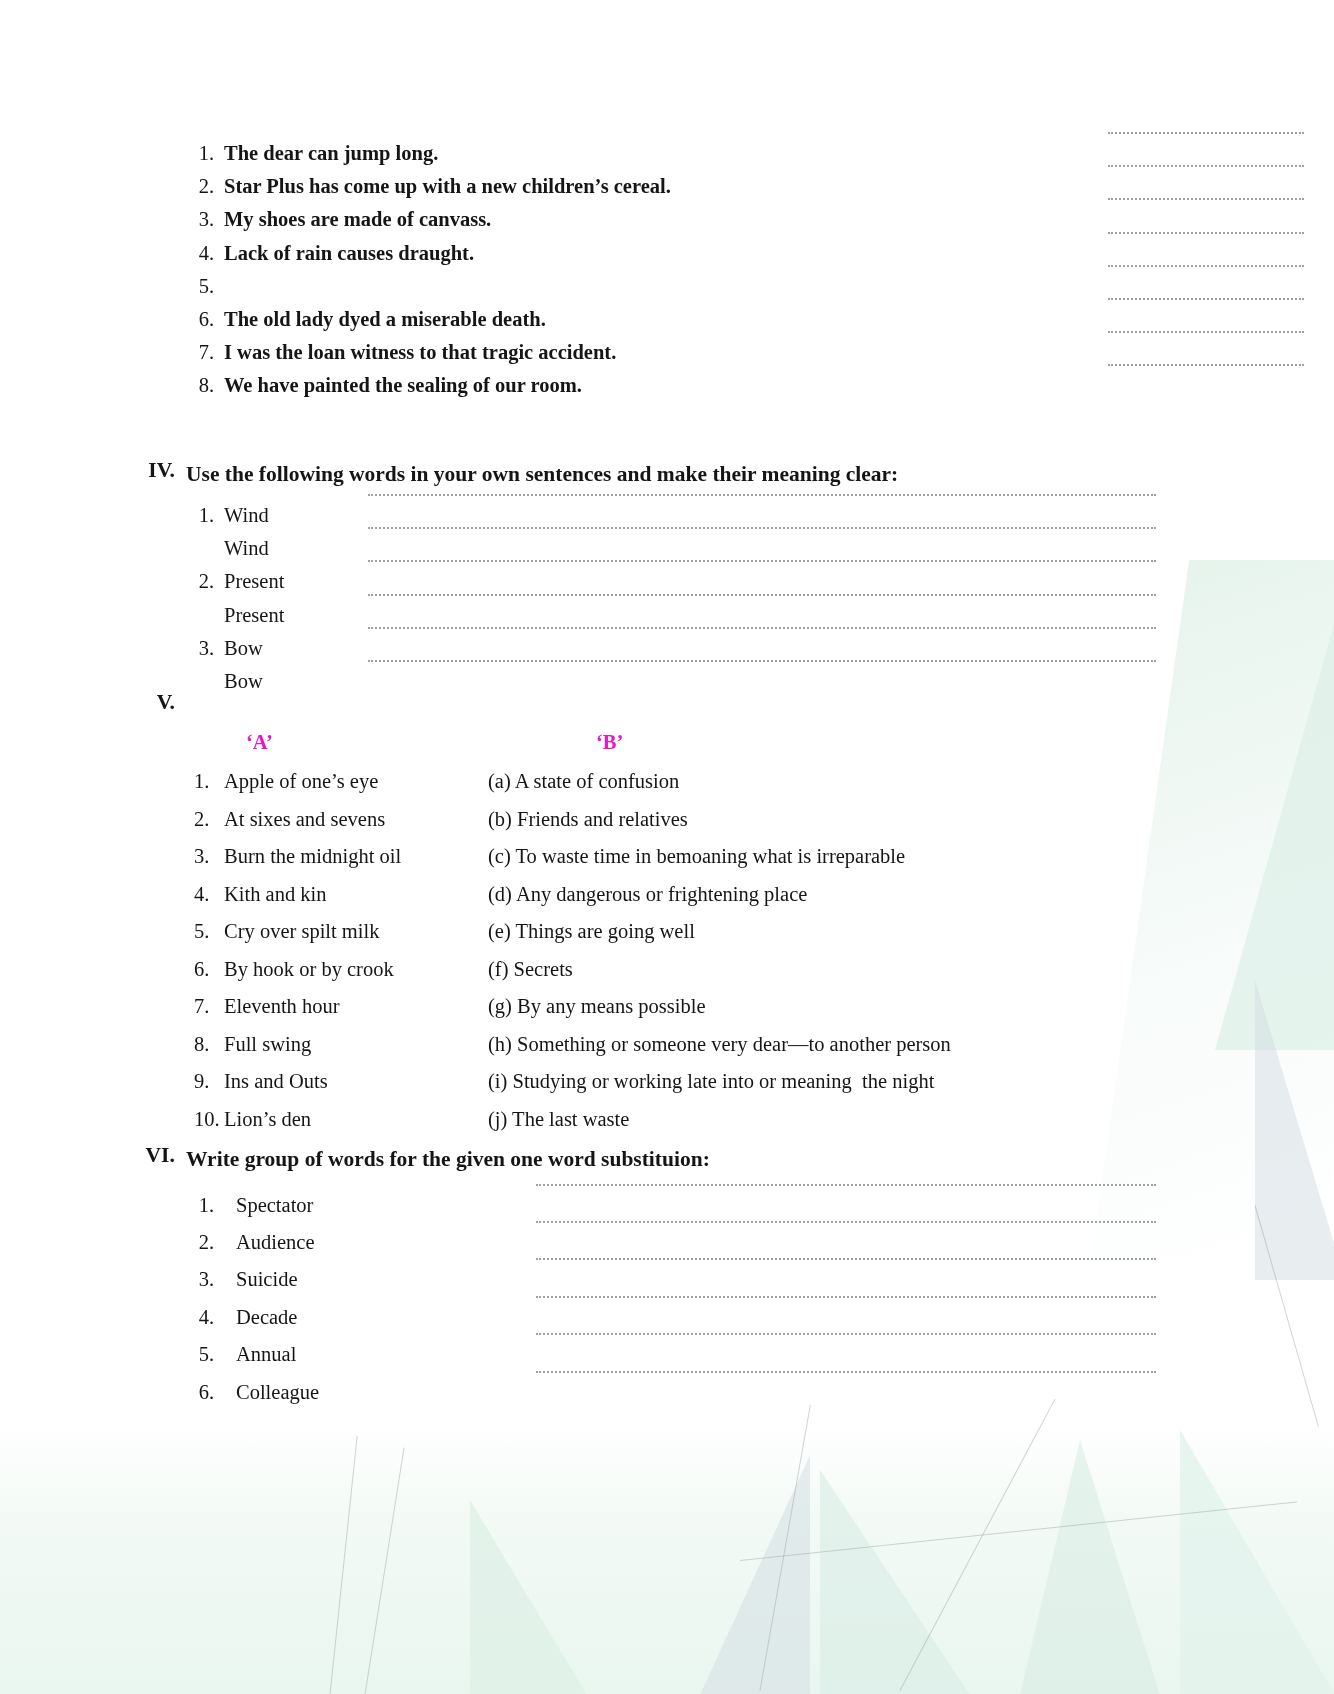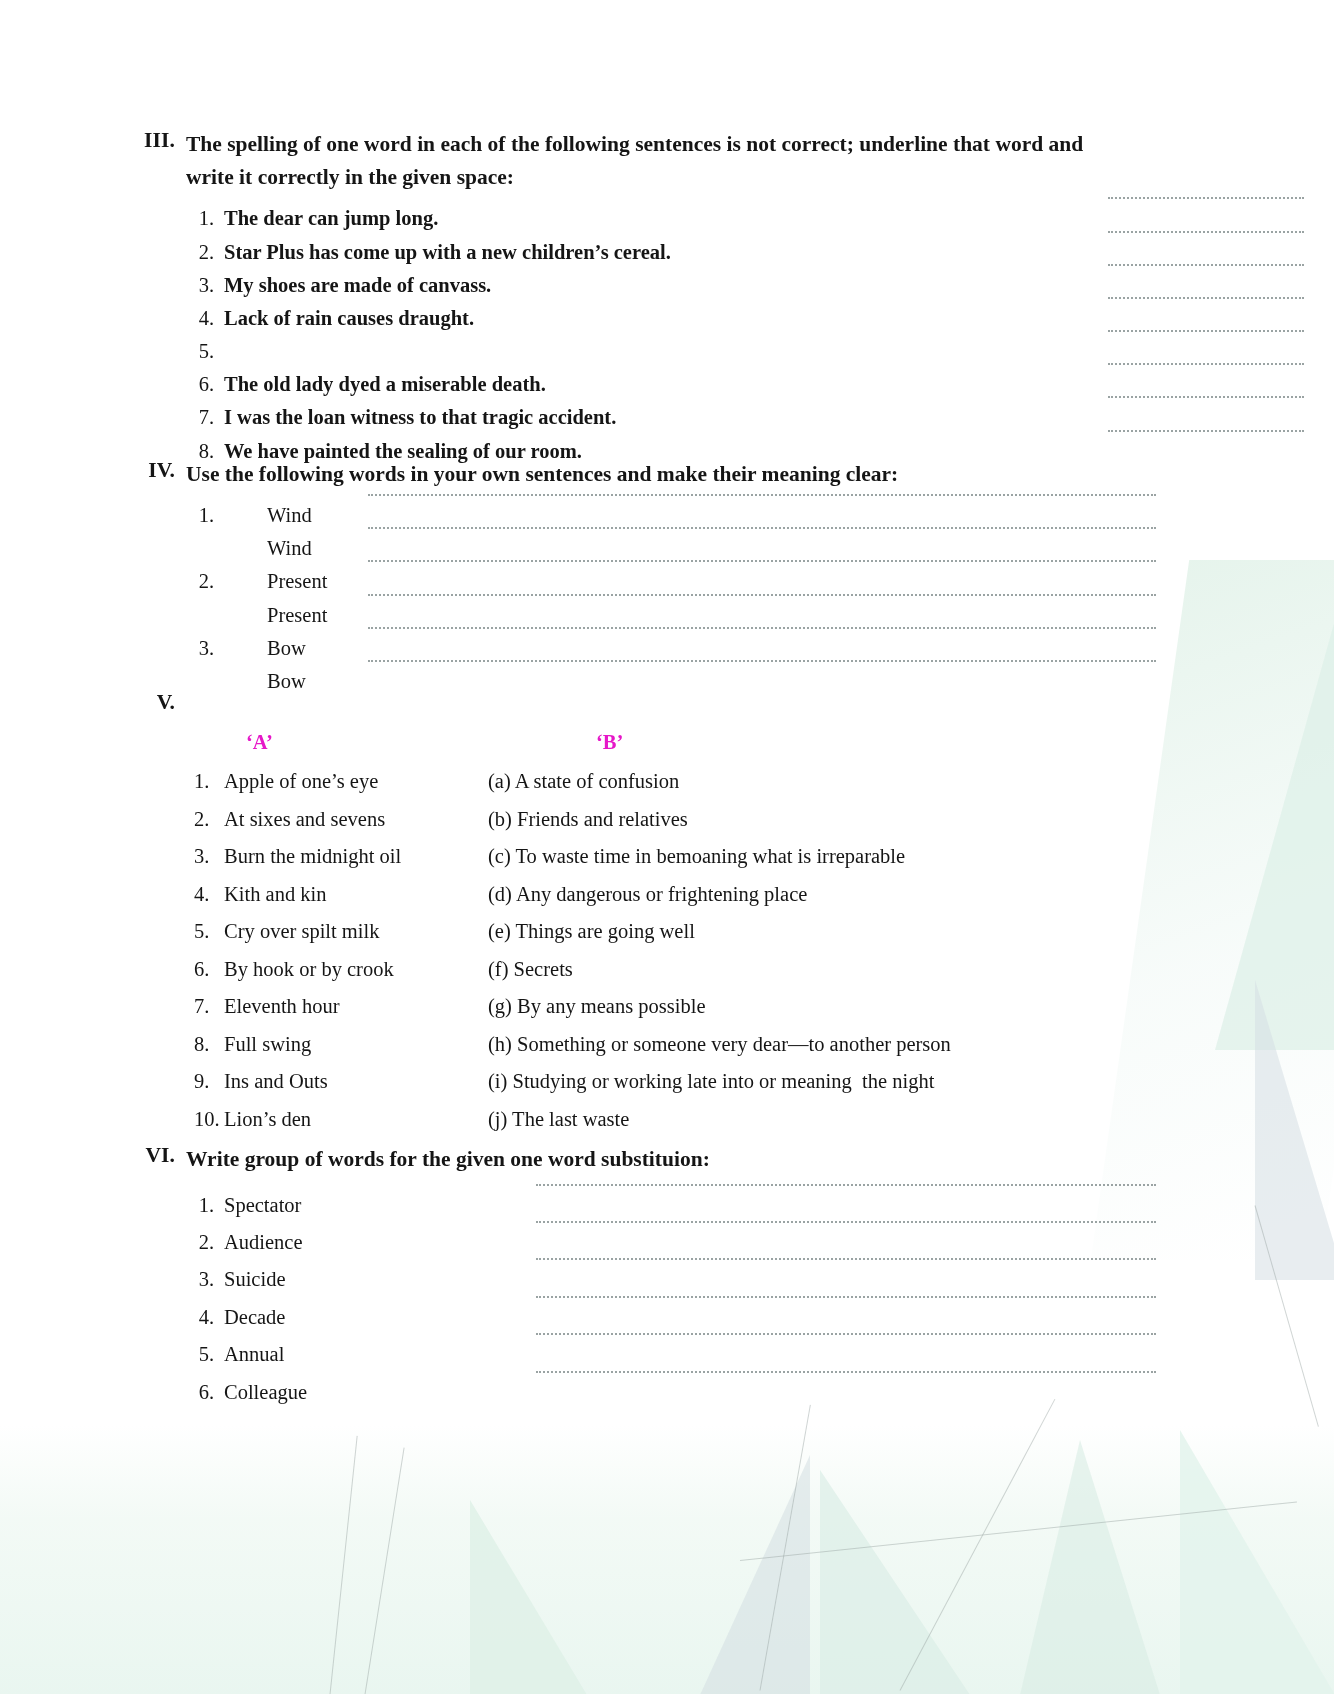--- a/index.html
+++ b/index.html
@@ -166,21 +166,20 @@
   }
 
   
   #sec4 { position: absolute; left: 130px; top: 458px; width: 1010px; }
   #sec4-list { margin-top: 8px; margin-left: 48px; }
   #sec4-list .item { height: 33.3px; position: relative; }
   #sec4-list .item .num { width: 44px; }
   #sec4-list .item .word {
     width: 92px;
     min-width: 92px;
-    margin-left: 43px;
   }
   #sec4-list .item .dots {
     position: absolute;
     left: 190px;
     right: -16px;
   }
 
   
   #sec5 { position: absolute; left: 130px; top: 690px; width: 1010px; }
   .col-heads {
@@ -211,21 +210,21 @@
     width: 264px;
     min-width: 264px;
   }
   .match-row .meaning { white-space: pre; }
 
   
   #sec6 { position: absolute; left: 130px; top: 1143px; width: 1010px; }
   #sec6-list { margin-top: 13px; margin-left: 48px; }
   #sec6-list .item { height: 37.4px; position: relative; }
   #sec6-list .item .num { width: 44px; }
-  #sec6-list .item .word { width: 100px; min-width: 100px; }
+  #sec6-list .item .word { width: 100px; min-width: 100px; margin-left: 12px; }
   #sec6-list .item .dots {
     position: absolute;
     left: 358px;
     right: -16px;
   }
 
   
   .footer {
     position: absolute;
     z-index: 5;
@@ -252,24 +251,20 @@
   <div class="d-line d-line-2"></div>
   <div class="d-line d-line-3"></div>
   <div class="d-line d-line-4"></div>
   <div class="d-line d-line-5"></div>
   <div class="d-line d-line-6"></div>
 </div>
 
 <div class="page">
 
   <div class="section-block" id="sec3">
-    <div class="section">
-      <div class="sec-num">III.</div>
-      <div class="sec-title">The spelling of one word in each of the following sentences is not correct; underline that word and write it correctly in the given space:</div>
-    </div>
     <ul class="items" id="sec3-list">
         <li class="item">
           <span class="num">1.</span>
           <span class="txt">The dear can jump long.</span>
           <span class="dots">
             <span class="dotline"></span>
           </span>
         </li>
         <li class="item">
           <span class="num">2.</span>

